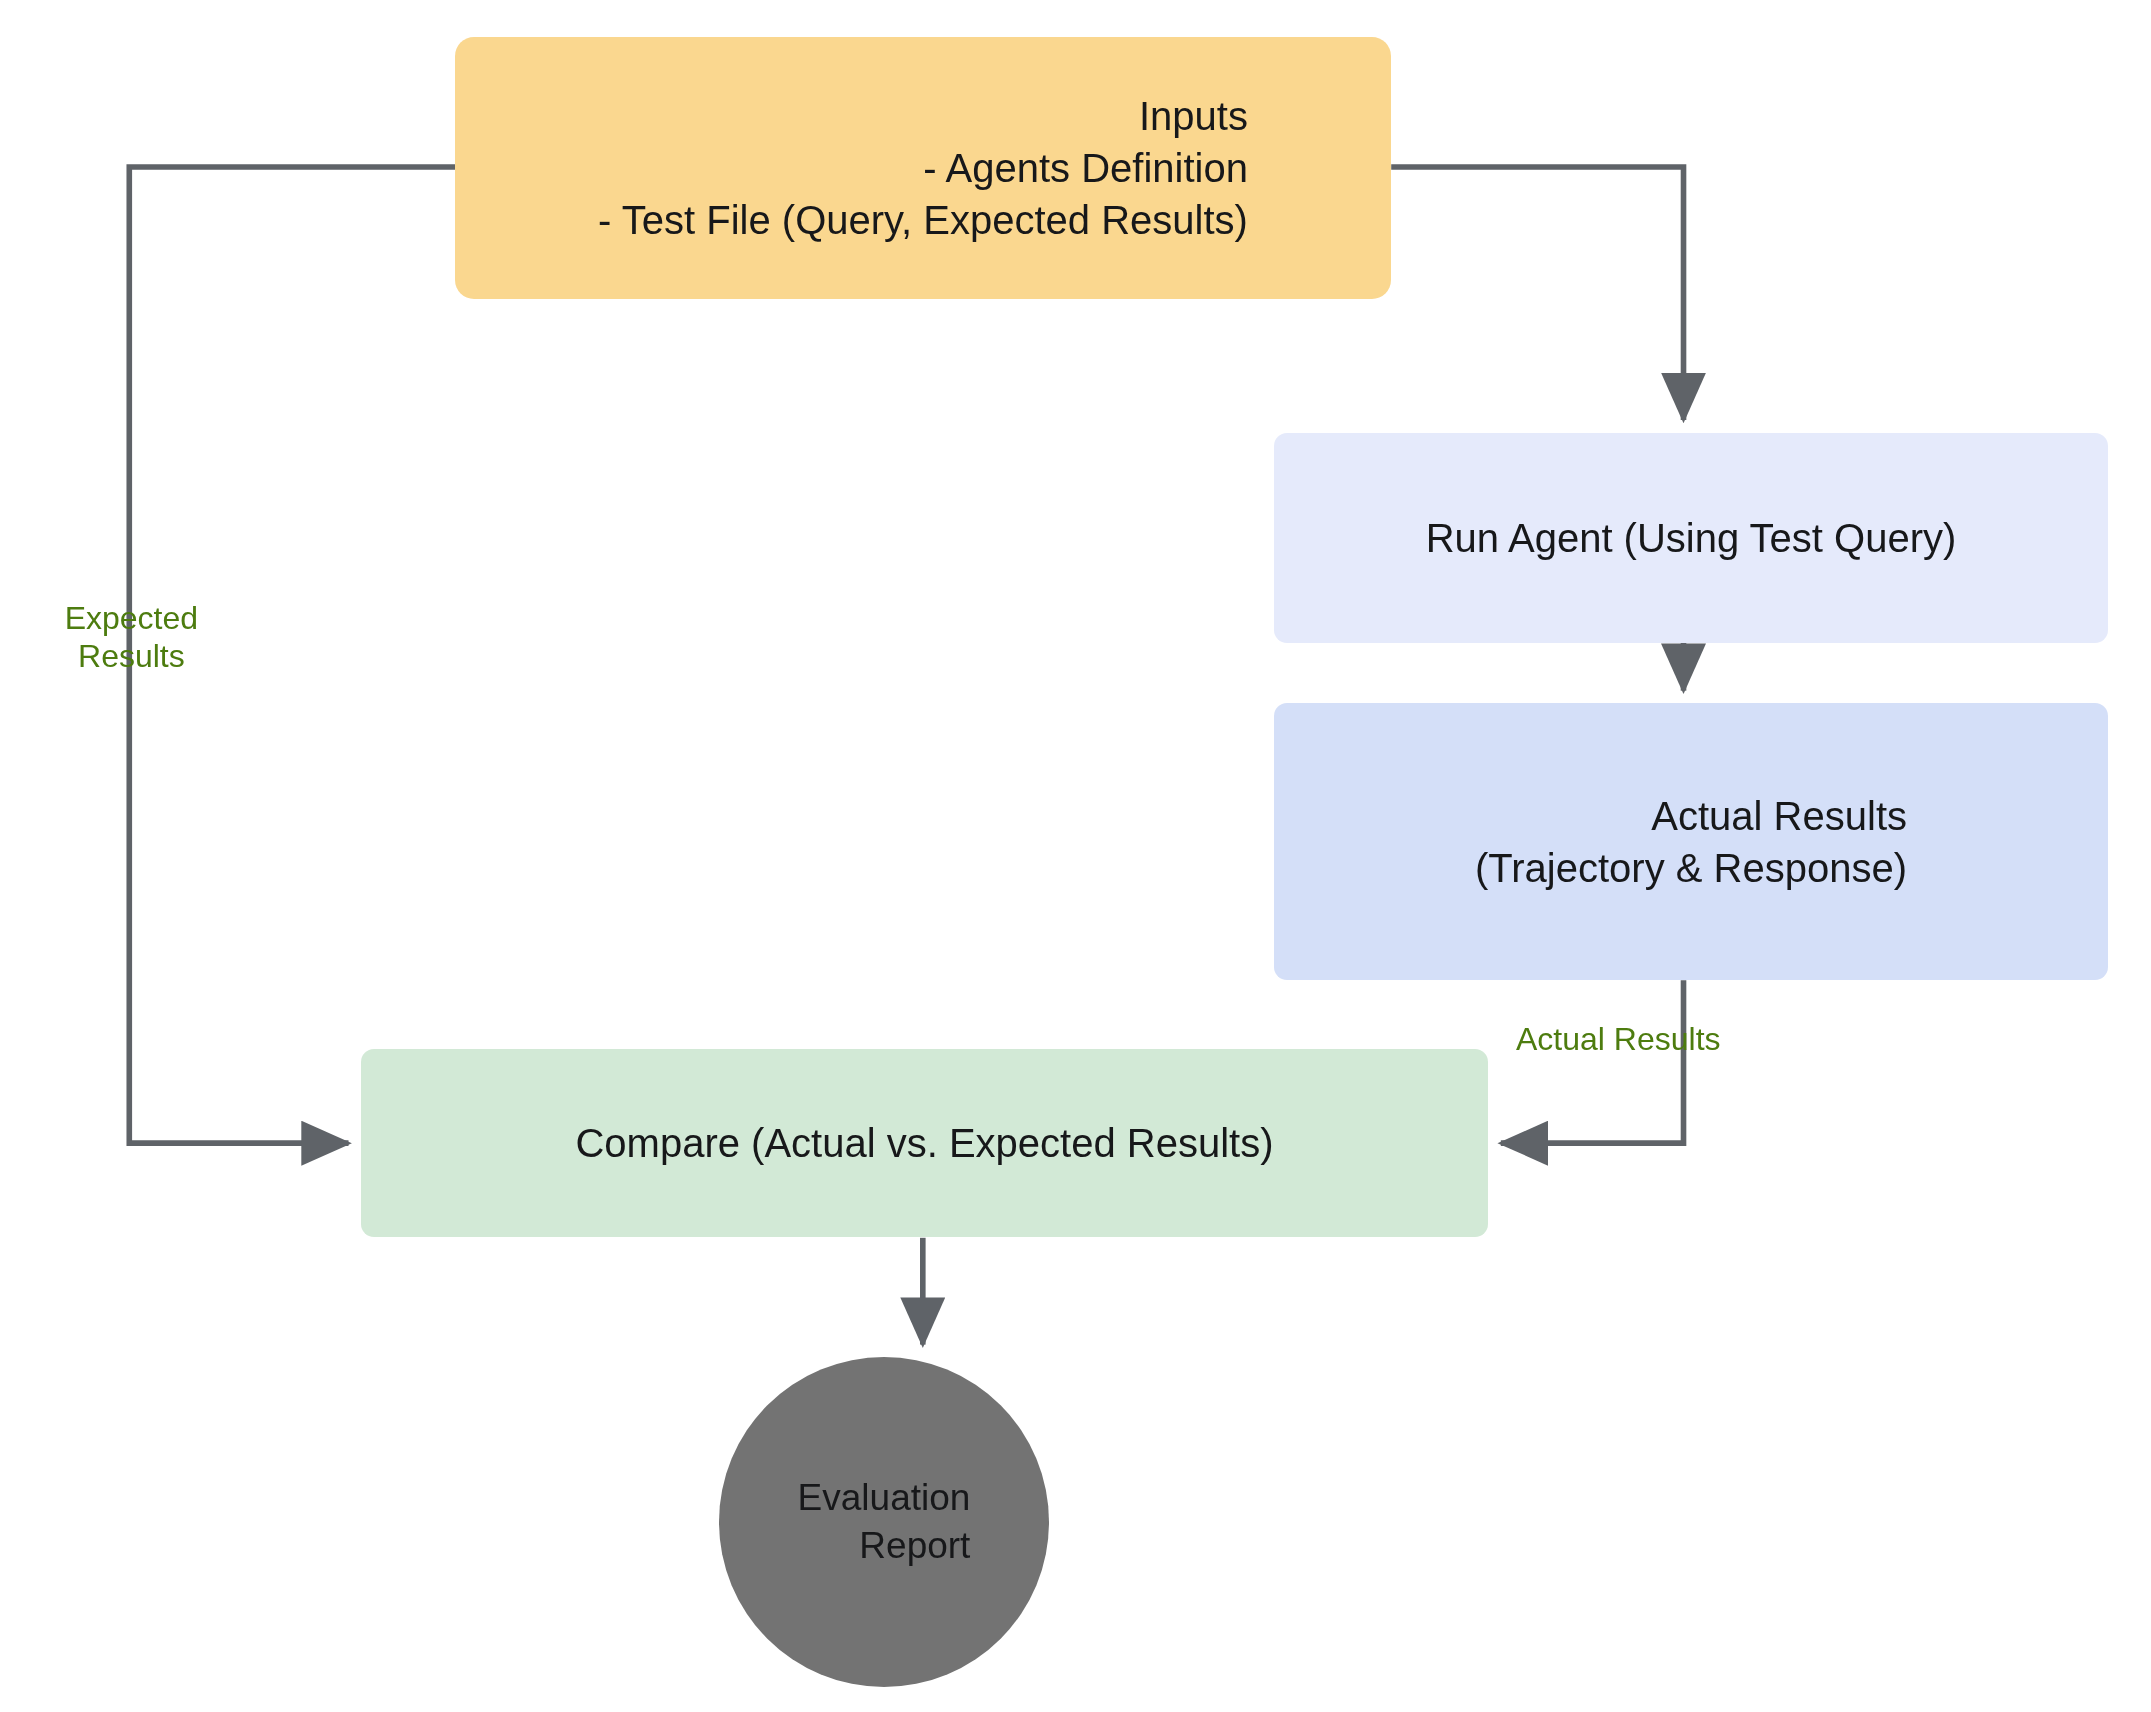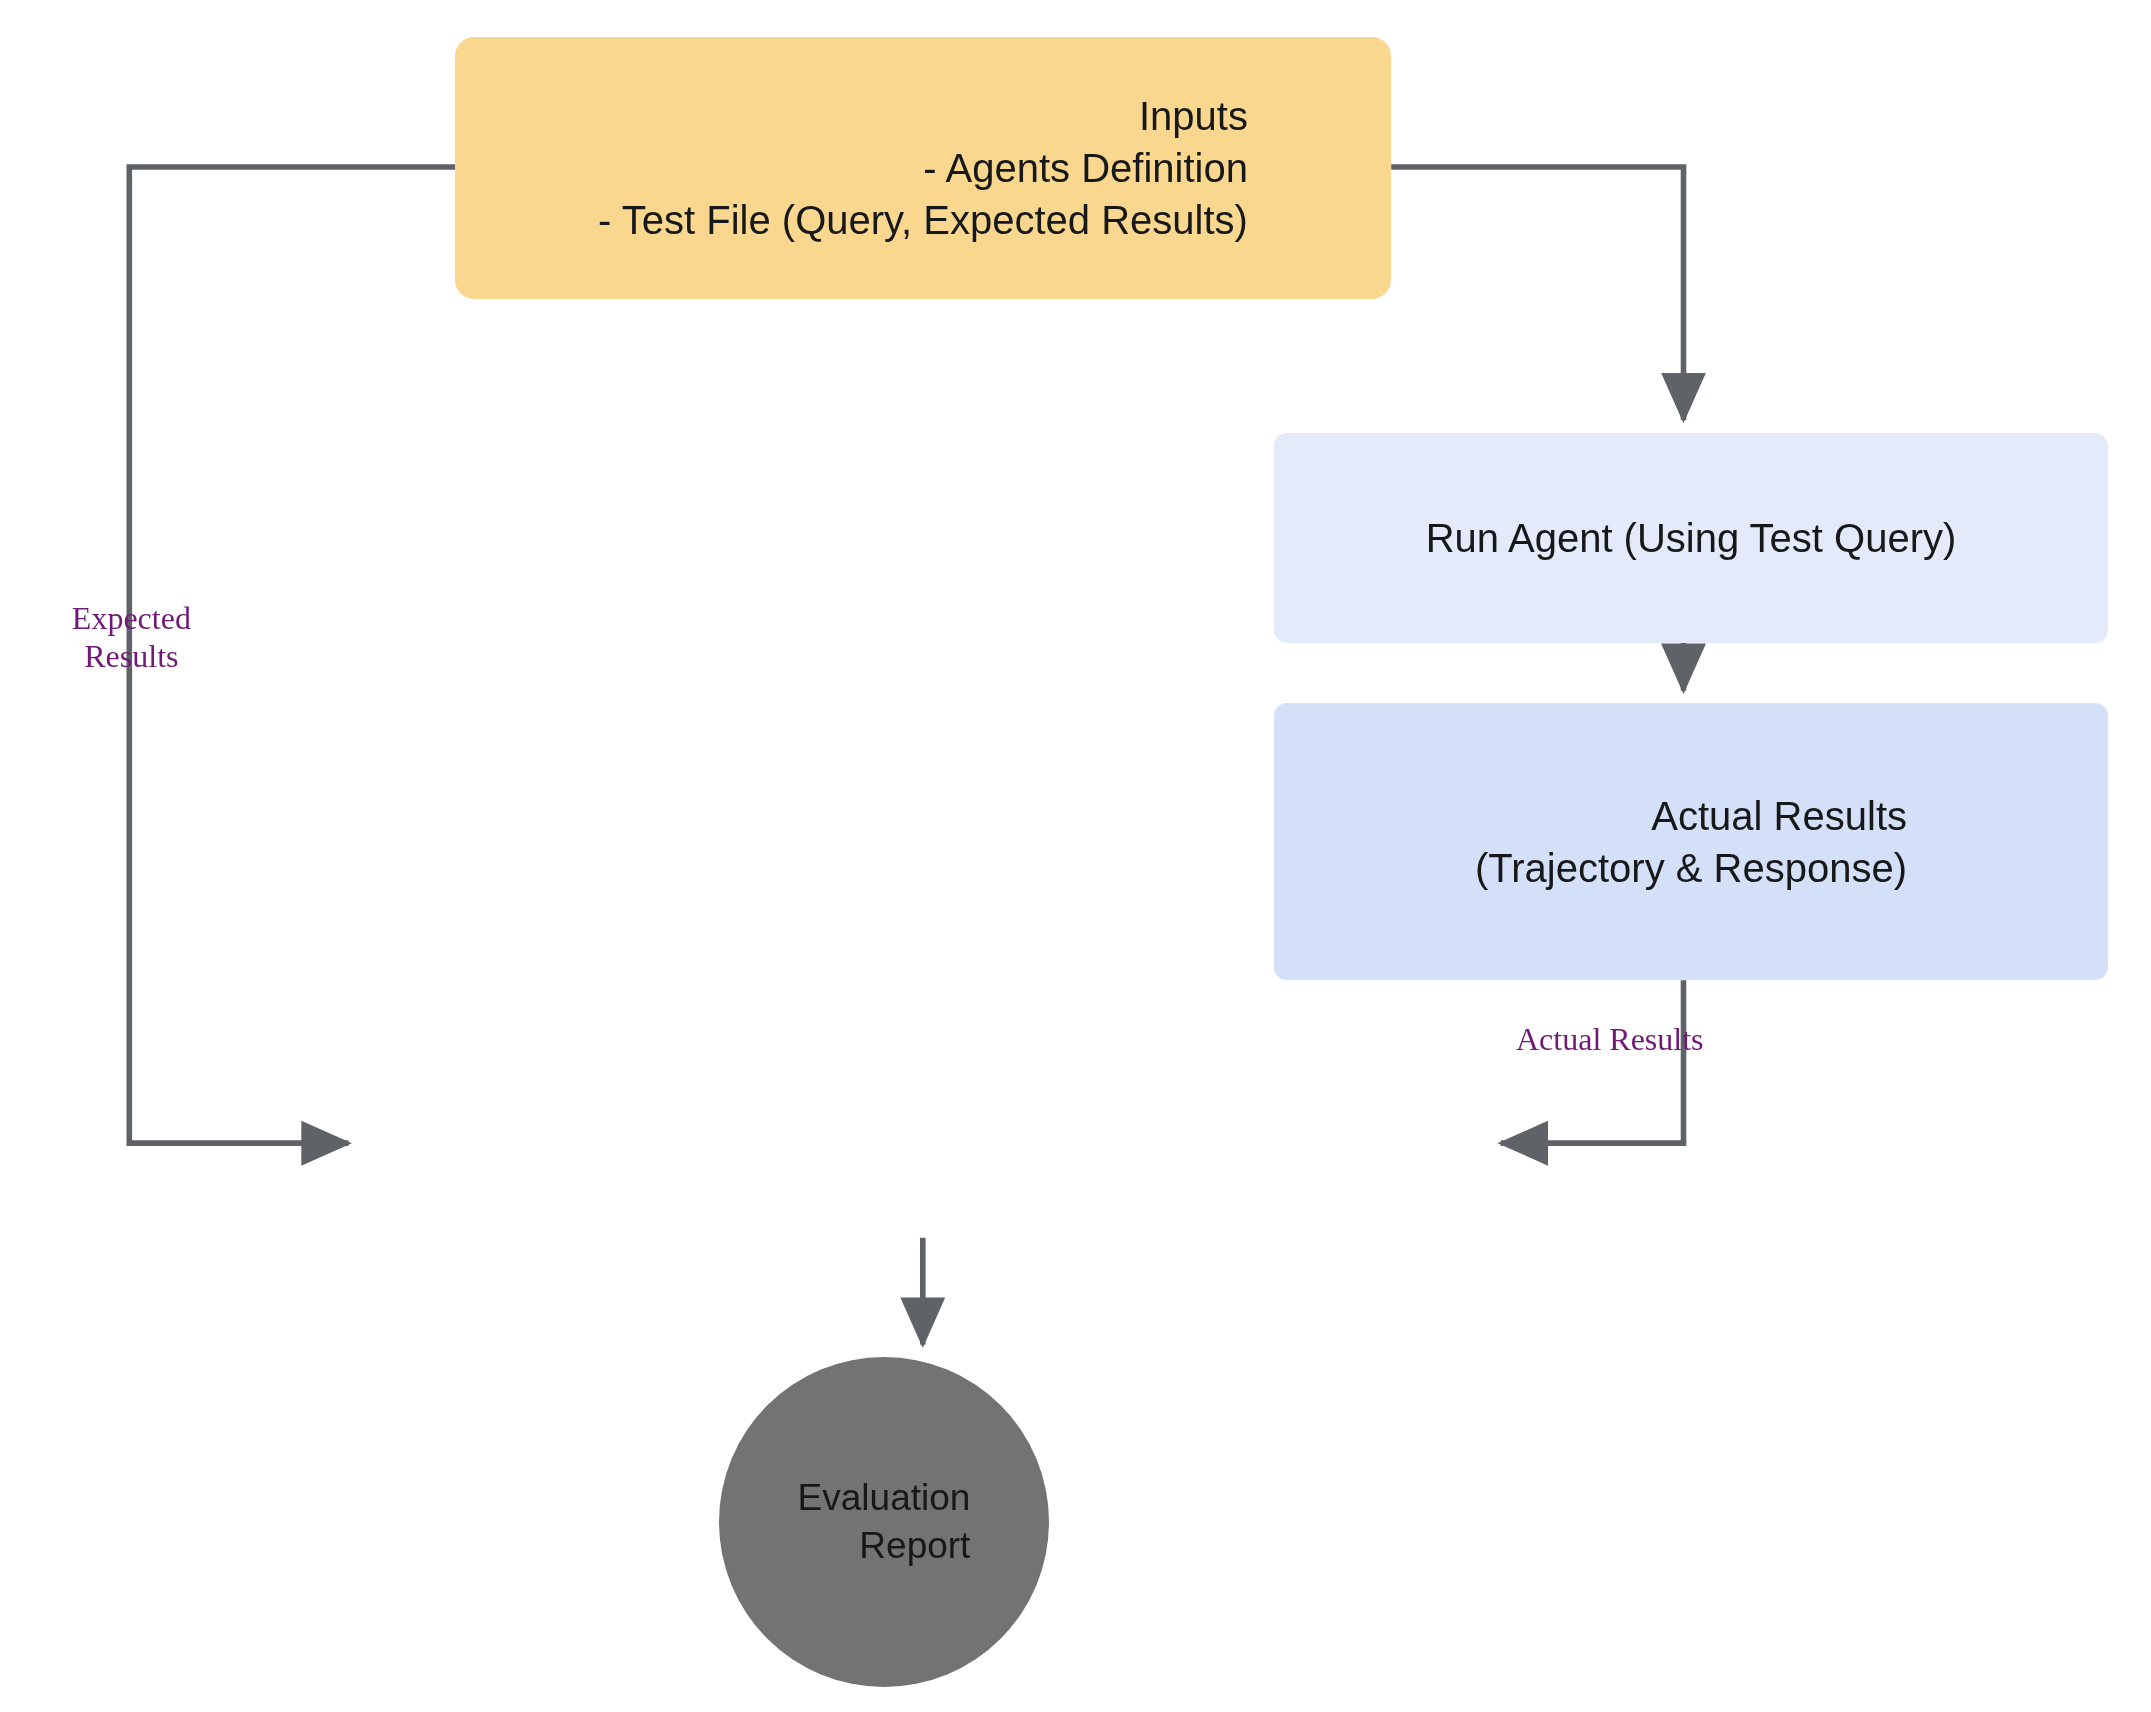--- a/index.html
+++ b/index.html
@@ -92,26 +92,25 @@
     width: 330px;
     height: 330px;
     background: #737373;
     border-radius: 50%;
     font-size: 37px;
   }
 
   
   .edge-label {
     position: absolute;
-    color: #701a75;
+    color: #4d7c0f;
     font-size: 32px;
     line-height: 1.18;
     white-space: pre-line;
     text-align: center;
-    font-family: Liberation Serif, serif;
   }
   #label-expected-results {
     left: 9.4px;
     top: 600px;
     width: 244px;
   }
   #label-actual-results {
     left: 1516px;
     top: 1021px;
     width: 262px;
@@ -149,20 +148,23 @@
 
   <div class="node" id="node-run-agent">
     <span class="node-text">Run Agent (Using Test Query)</span>
   </div>
 
   <div class="node" id="node-actual-results">
     <span class="node-text">Actual Results
 (Trajectory &amp; Response)</span>
   </div>
 
+  <div class="node" id="node-compare">
+    <span class="node-text">Compare (Actual vs. Expected Results)</span>
+  </div>
 
   <div class="node" id="node-report">
     <span class="node-text">Evaluation
 Report</span>
   </div>
 
   <div class="edge-label" id="label-expected-results">Expected
 Results</div>
 
   <div class="edge-label" id="label-actual-results">Actual Results</div>

